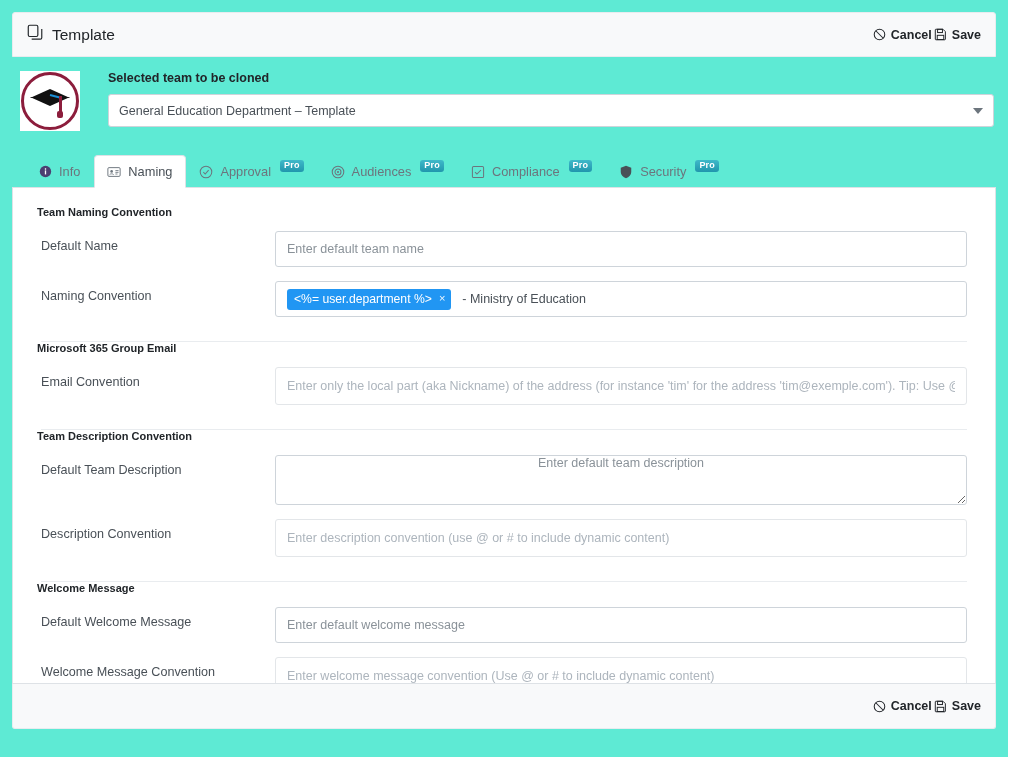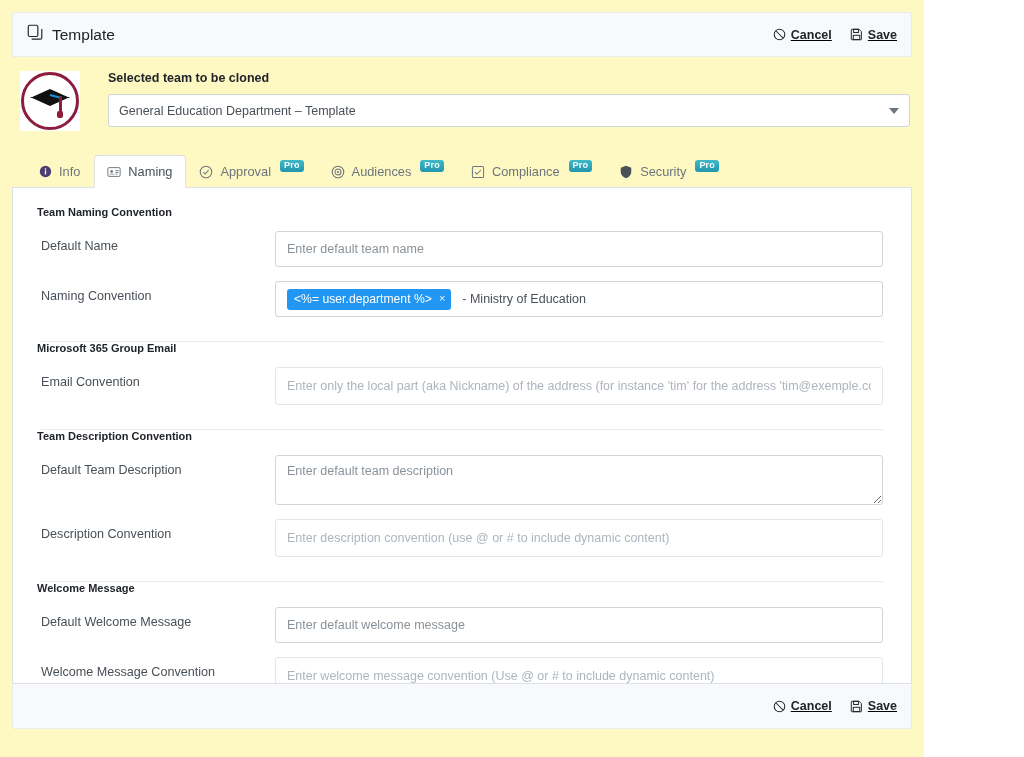--- a/index.html
+++ b/index.html
@@ -5,43 +5,43 @@
   * { box-sizing: border-box; }
   html, body {
     margin: 0; padding: 0;
     width: 1024px; height: 757px;
     background: #ffffff;
     font-family: "Liberation Sans", sans-serif;
     -webkit-font-smoothing: antialiased;
   }
   .page {
     position: relative;
-    width: 924px; height: 757px;
+    width: 1008px; height: 757px;
     padding: 12px 12px 0 12px;
-    background: #fef9c3;
+    background: #5eead4;
     overflow: hidden;
   }
 
   
   .topbar {
     height: 45px;
     background: #f8f9fa;
     border: 1px solid #e9ecef;
     border-radius: 3px 3px 0 0;
     display: flex;
     align-items: center;
     padding: 0 14px;
   }
   .topbar-title {
     display: flex; align-items: center; gap: 8px;
     font-size: 15.5px; color: #212529; font-weight: 400;
   }
   .topbar-actions {
     margin-left: auto;
-    display: flex; align-items: center; gap: 18px; text-decoration: underline;
+    display: flex; align-items: center; gap: 2px;
   }
   .act-btn {
     display: flex; align-items: center; gap: 5px;
     font-size: 12.5px; font-weight: bold; color: #212529;
     cursor: pointer; background: none; border: none; padding: 0;
     font-family: "Liberation Sans", sans-serif;
   }
   .act-btn svg { display: block; }
 
   
@@ -197,25 +197,26 @@
   .inp.soft { border-color: #e3e6e9; }
   .inp.soft::placeholder { color: #adb5bd; }
   .inp.tall { height: 36px; }
   .inp.tall2 { height: 38px; }
   .ta {
     width: 100%; height: 50px;
     border: 1px solid #ced4da;
     border-radius: 3px;
     background: #ffffff;
     font-size: 12.5px; color: #495057;
-    padding: 8px 11px;
+    padding: 0 11px;
     font-family: "Liberation Sans", sans-serif;
     resize: vertical;
     outline: none;
     display: block;
+    text-align: center;
   }
   .ta::placeholder { color: #8a9299; }
 
   
   .token-input {
     width: 100%; min-height: 36px;
     border: 1px solid #ced4da;
     border-radius: 3px;
     background: #ffffff;
     display: flex; align-items: center;

